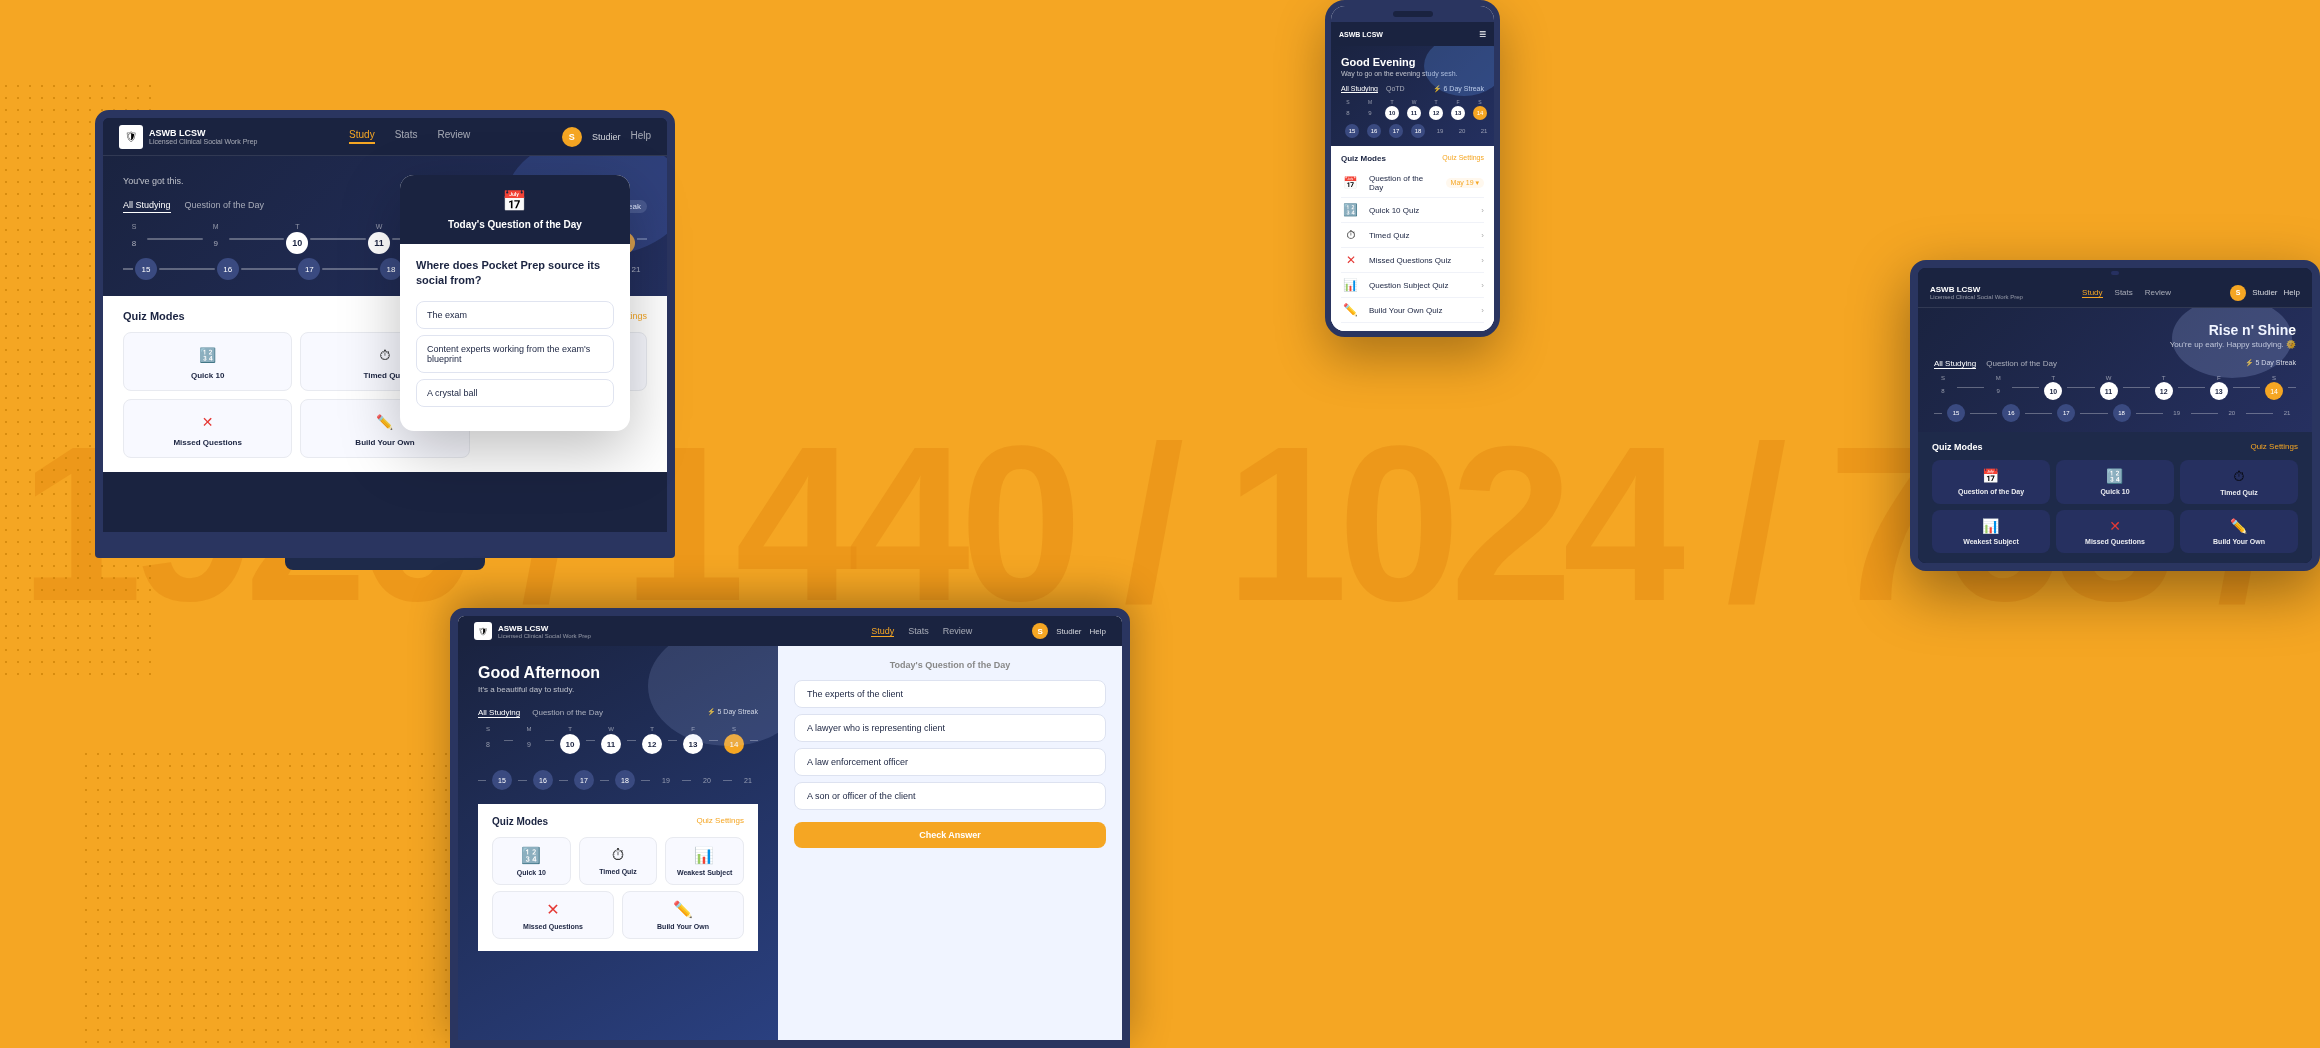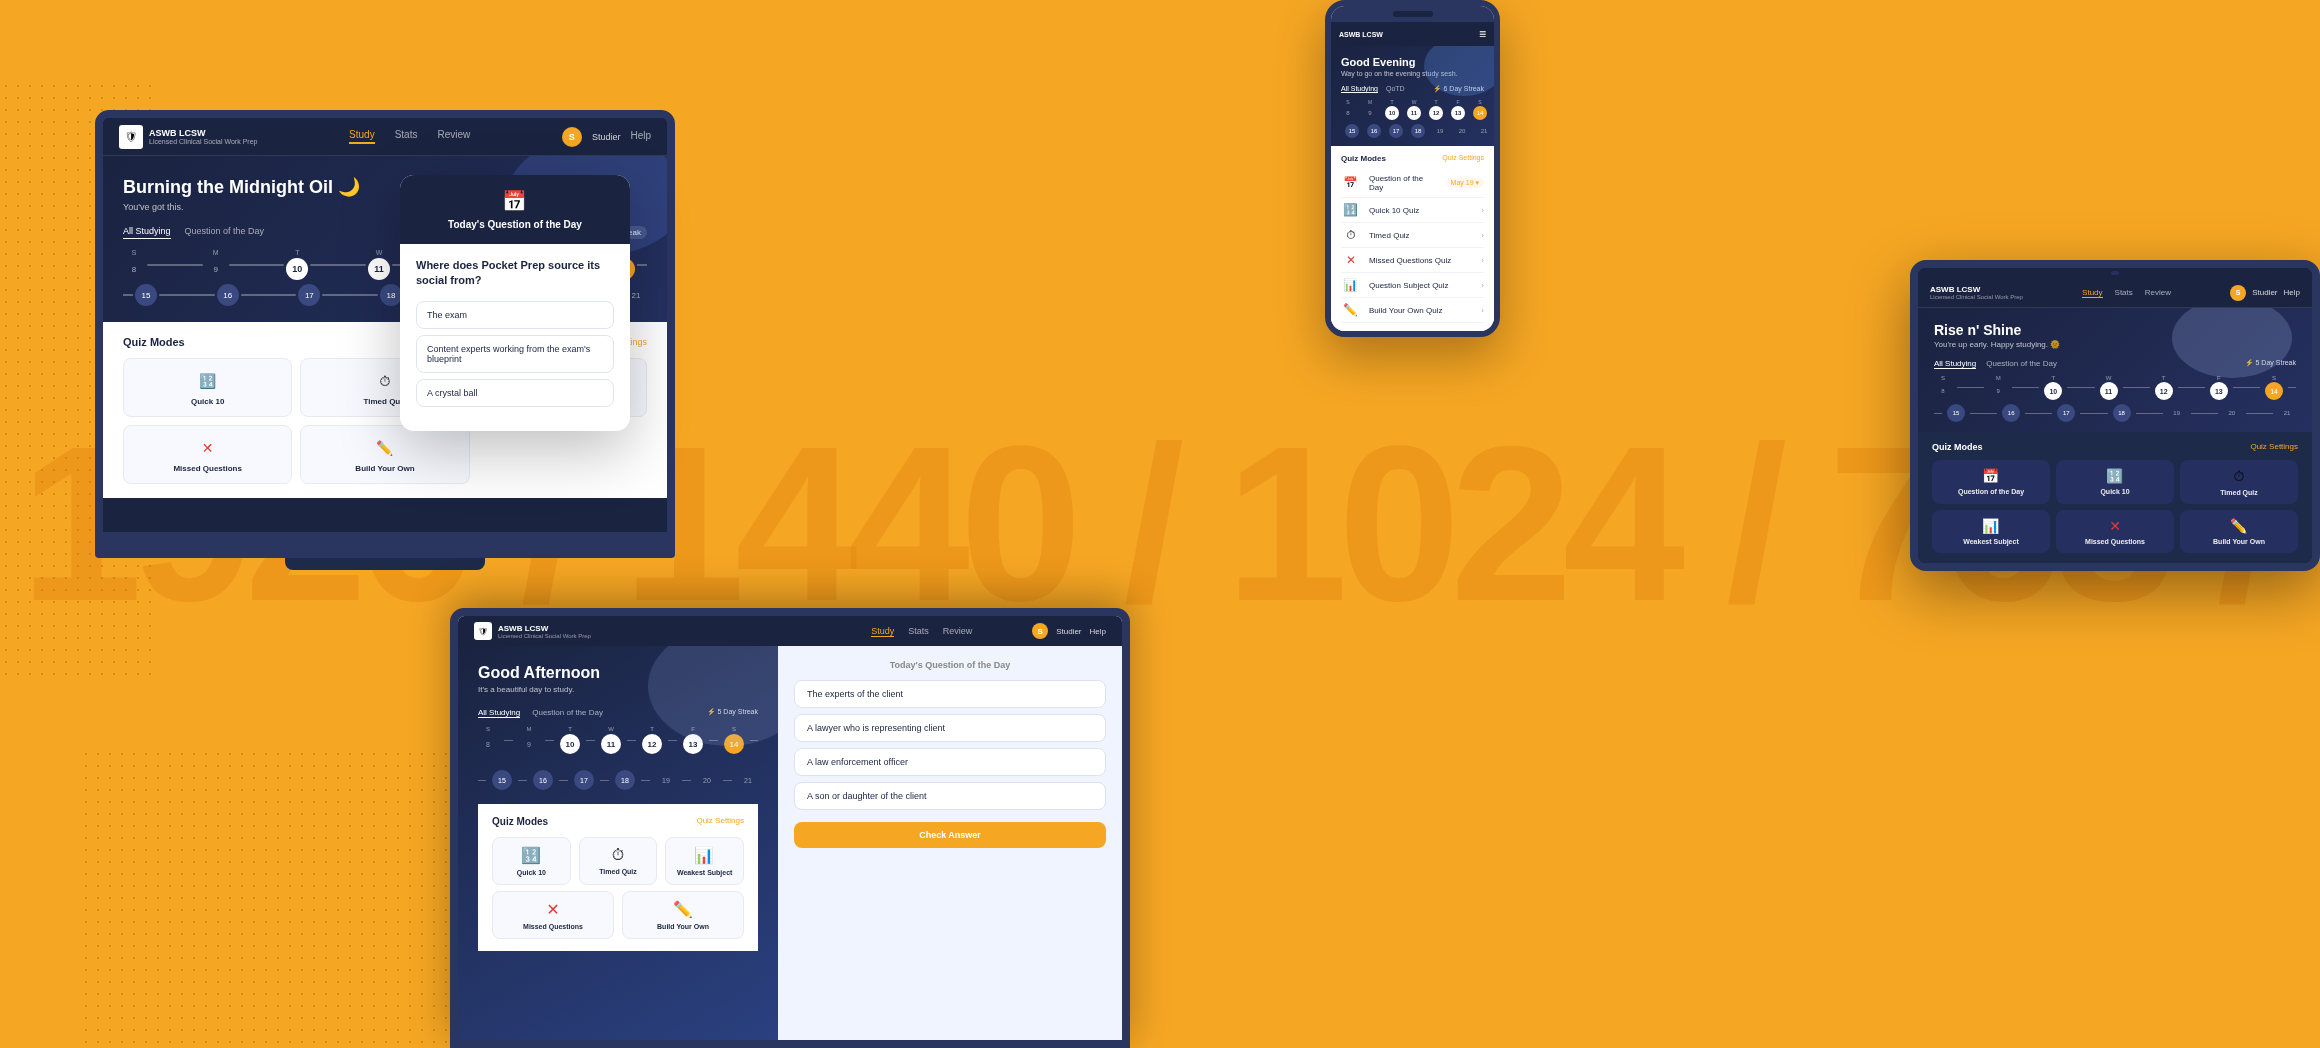--- a/index.html
+++ b/index.html
@@ -728,20 +728,21 @@
     .ipad-nav-link { color: rgba(255,255,255,0.6); font-size: 8px; }
     .ipad-nav-link.active { color: #F5A623; border-bottom: 1px solid #F5A623; }
     .ipad-nav-right { display: flex; align-items: center; gap: 6px; }
     .ipad-user { color: rgba(255,255,255,0.8); font-size: 8px; }
 
     .ipad-hero {
       background: linear-gradient(135deg, #1a2340 0%, #263060 100%);
       padding: 14px 16px 10px;
       position: relative;
       overflow: hidden;
+      text-align: right;
     }
     .ipad-blob {
       position: absolute;
       right: 20px;
       top: -10px;
       width: 120px;
       height: 80px;
       background: rgba(180,200,255,0.2);
       border-radius: 50%;
     }
@@ -828,21 +829,20 @@
       </div>
       <div class="nav-right">
         <div class="avatar-circle">S</div>
         <span class="nav-user">Studier</span>
         <span class="nav-link">Help</span>
       </div>
     </div>
 
     <div class="app-hero">
       <div class="hero-blob"></div>
-      <div class="hero-title">Burning the Midnight Oil 🌙</div>
       <div class="hero-sub">You've got this.</div>
       <div class="study-tabs">
         <span class="study-tab active">All Studying</span>
         <span class="study-tab">Question of the Day</span>
         <span class="streak-badge">⚡ 5 Day Streak</span>
       </div>
 
       <div style="display:flex;align-items:center;gap:2px;margin-bottom:4px;">
         <div class="cal-day">
             <span class="cal-label">S</span>
@@ -1225,21 +1225,21 @@
               </div>
             </div>
           </div>
         </div>
 
         <div class="tablet-right">
           <div class="qotd-header">Today's Question of the Day</div>
           <div class="qotd-option">The experts of the client</div>
           <div class="qotd-option">A lawyer who is representing client</div>
           <div class="qotd-option">A law enforcement officer</div>
-          <div class="qotd-option">A son or daughter of the client</div>
+          <div class="qotd-option">A son or officer of the client</div>
           <button class="qotd-btn">Check Answer</button>
         </div>
       </div>
     </div>
   </div>
 </div>
 
 <div class="ipad-wrapper">
   <div class="ipad-body">
     <div class="ipad-content">

